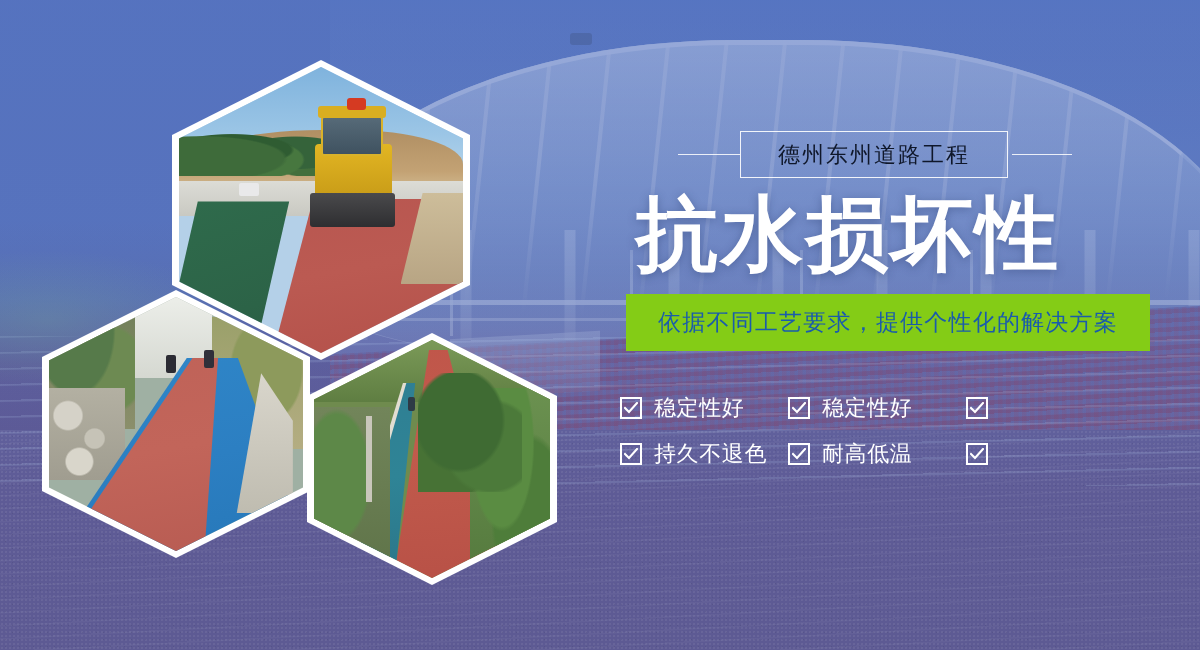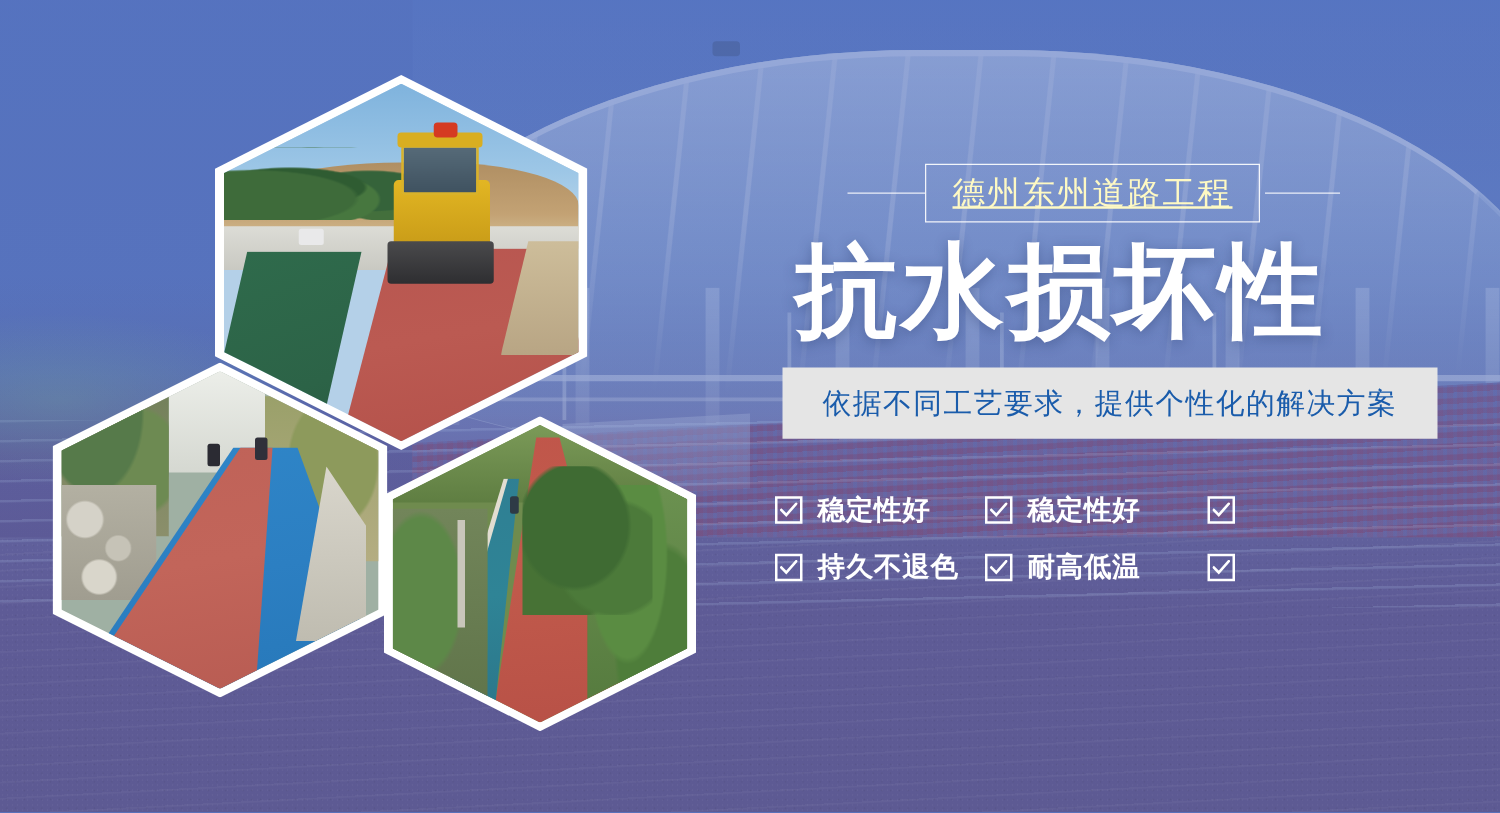--- a/index.html
+++ b/index.html
@@ -281,54 +281,54 @@
   }
   .eyebrow-line.l{left:58px;width:62px;}
   .eyebrow-line.r{left:392px;width:60px;}
   .eyebrow-box{
     position:absolute;left:120px;top:0;width:268px;height:47px;
     border:1px solid rgba(255,255,255,.9);
     display:flex;align-items:center;justify-content:center;
     box-sizing:border-box;
   }
   .eyebrow-text{
-    color:#fef9c3;font-size:26px;letter-spacing:2px;white-space:nowrap;text-decoration:underline;
+    color:#0f172a;font-size:22px;letter-spacing:2px;white-space:nowrap;
   }
 
   .headline{
     position:absolute;left:636px;top:190px;
     color:#ffffff;font-size:82px;line-height:88px;font-weight:bold;
     letter-spacing:3px;white-space:nowrap;
     text-shadow:0 2px 10px rgba(30,45,95,.35);
   }
 
   .subtitle-box{
     position:absolute;left:626px;top:294px;width:524px;height:57px;
-    background:#e5e5e5;display:flex;align-items:center;justify-content:center;
+    background:#84cc16;display:flex;align-items:center;justify-content:center;
   }
   .subtitle-text{
     color:#1a5cab;font-size:23px;letter-spacing:1.2px;white-space:nowrap;
   }
 
   .features{
     position:absolute;left:620px;top:393px;width:560px;
     display:grid;grid-template-columns:168px 178px 214px;
     row-gap:16px;
   }
   .feature{
     display:flex;align-items:center;gap:12px;
   }
   .checkbox{
     width:22px;height:22px;flex:0 0 22px;
     border:2px solid #ffffff;box-sizing:border-box;
     display:flex;align-items:center;justify-content:center;
   }
   .checkbox svg{display:block;}
   .feature-label{
-    color:#ffffff;font-size:22px;letter-spacing:.6px;white-space:nowrap;font-weight:bold;
+    color:#ffffff;font-size:22px;letter-spacing:.6px;white-space:nowrap;
   }
 </style>
 </head>
 <body>
 
 <div id="banner">
 
   <div class="bg-base"></div>
 
   <div class="stadium">

